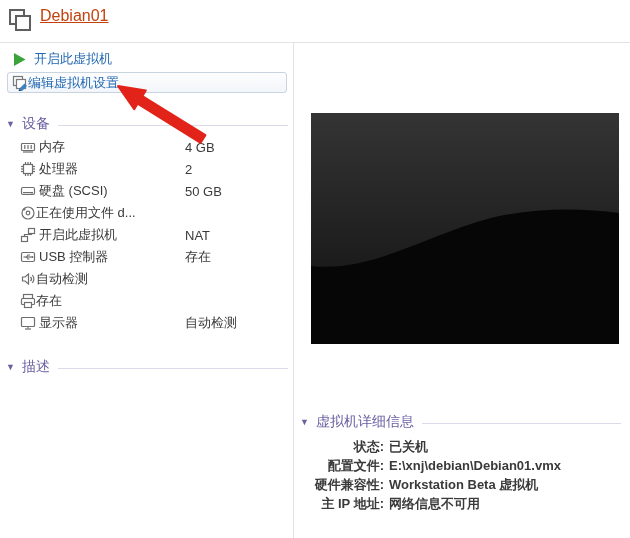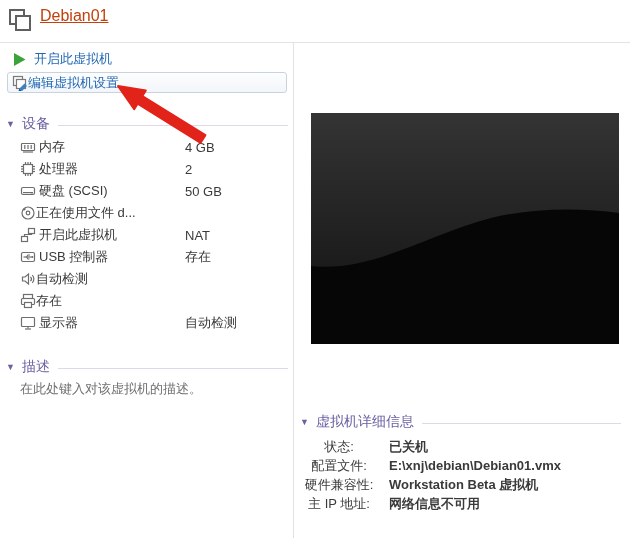--- a/index.html
+++ b/index.html
@@ -34,21 +34,21 @@
   .dev-icon{width:16px;height:16px;flex:0 0 16px;display:inline-flex;}
   .dev-label{margin-left:3px;flex:0 0 146px;color:#3a3a3a;}
   .dev-value{color:#3a3a3a;}
   
   .desc-hint{position:absolute;left:20px;top:337px;color:#6f6f6f;cursor:text;}
   
   .thumb{position:absolute;left:17px;top:70px;width:308px;height:231px;cursor:pointer;}
   
   .details-list{position:absolute;left:0;top:394px;width:336px;}
   .detail-row{display:flex;height:19px;align-items:center;}
-  .detail-label{flex:0 0 90px;text-align:center;font-weight:normal;color:#3a3a3a;}
+  .detail-label{flex:0 0 90px;text-align:right;font-weight:bold;color:#3a3a3a;}
   .detail-value{margin-left:5px;color:#3a3a3a;white-space:nowrap;font-weight:bold;}
   
   .red-arrow{position:absolute;left:100px;top:75px;width:115px;height:75px;pointer-events:none;}
 </style>
 </head>
 <body>
 
 <div class="titlebar">
   <span class="vm-icon">
     <svg width="24" height="24" viewBox="0 0 24 24">
@@ -202,21 +202,20 @@
     <span class="dev-value">自动检测</span>
   </div>
     </div>
 
   <div class="sec-head desc-head">
     <span class="tri">▼</span>
     <span>描述</span>
     <span class="line"></span>
   </div>
 
-  <div class="desc-hint">在此处键入对该虚拟机的描述。</div>
 </div>
 
 <div class="right-pane">
 
   <div class="thumb">
     <svg width="308" height="231" viewBox="0 0 308 231" preserveAspectRatio="none">
       <defs>
         <linearGradient id="scr" x1="0" y1="0" x2="0" y2="1">
           <stop offset="0" stop-color="#343434"></stop>
           <stop offset="0.55" stop-color="#202020"></stop>

